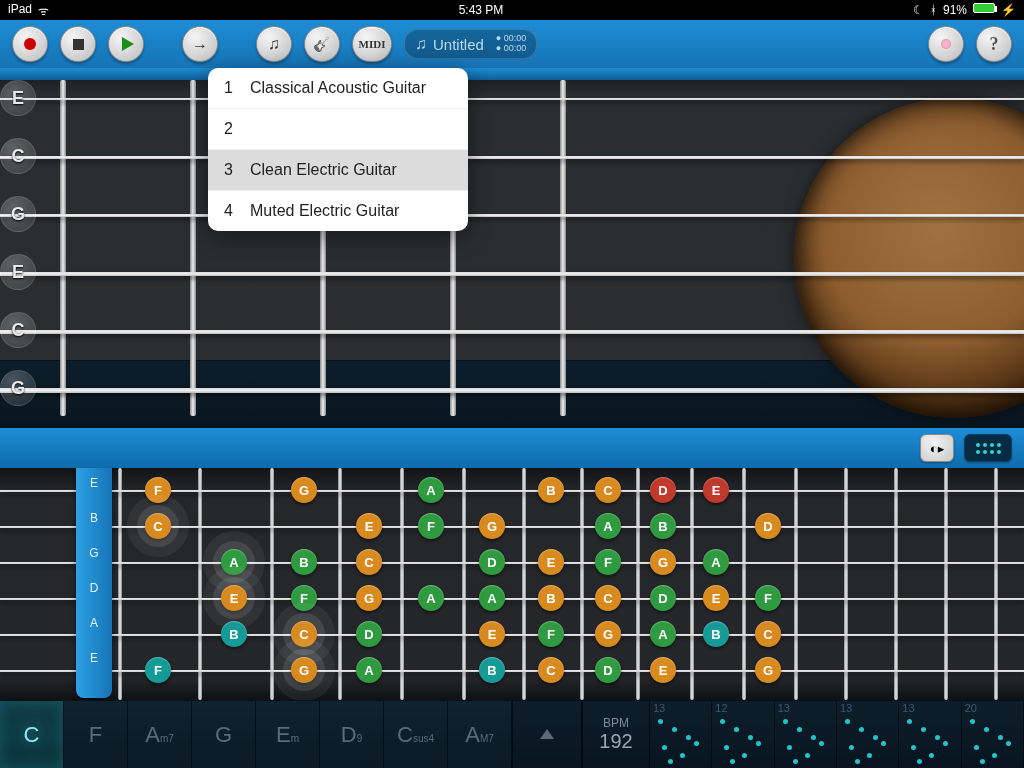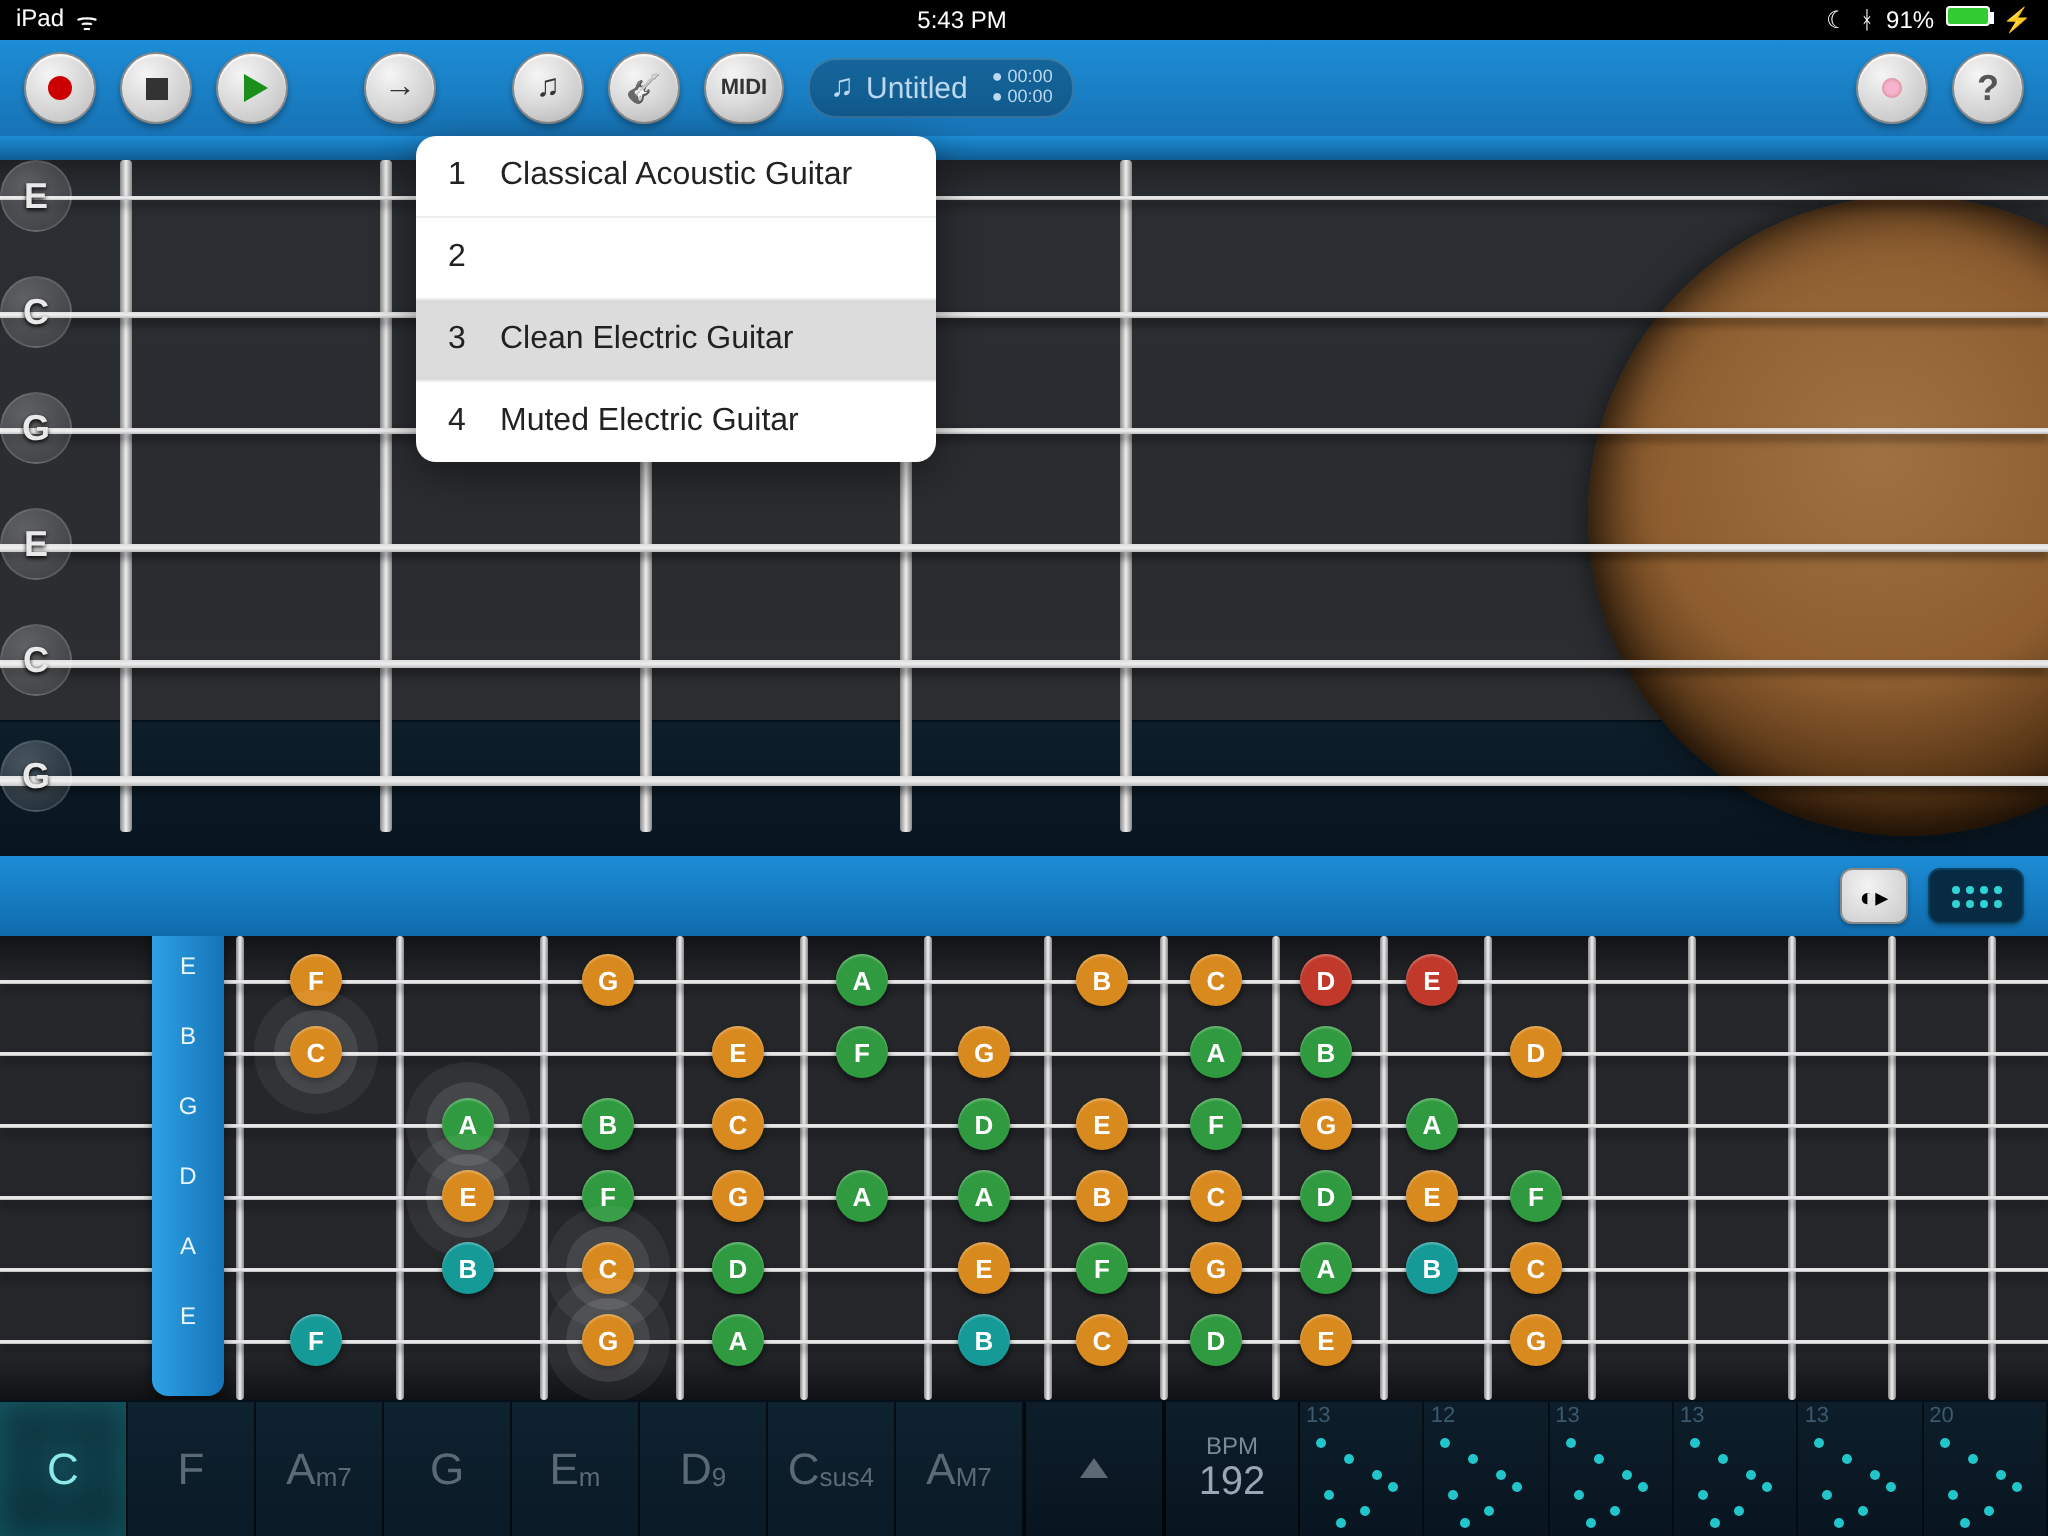--- a/index.html
+++ b/index.html
@@ -4,21 +4,21 @@
 <style>
   * { box-sizing: border-box; margin: 0; padding: 0; }
   body { width: 1024px; height: 768px; overflow: hidden; font-family: -apple-system, Helvetica, Arial, sans-serif; background: #1a1a1a; position: relative; }
 
   
   .status-bar { height: 20px; background: #000; color: #fff; display: flex; align-items: center; justify-content: space-between; padding: 0 8px; font-size: 12px; }
   .status-left, .status-right { display: flex; gap: 6px; }
 
   
   .toolbar { height: 48px; background: linear-gradient(#1d8dd6, #1773b5); display: flex; align-items: center; padding: 0 12px; gap: 12px; position: relative; }
-  .tb-btn { width: 36px; height: 36px; border-radius: 50%; background: radial-gradient(circle at 35% 30%, #f5f5f5, #bcbcbc); border: 1px solid #888; display: flex; align-items: center; justify-content: center; font-size: 12px; font-weight: bold; color: #333; cursor: pointer; box-shadow: 0 2px 3px rgba(0,0,0,.3), inset 0 1px 1px #fff; }
+  .tb-btn { width: 36px; height: 36px; border-radius: 50%; background: radial-gradient(circle at 35% 30%, #f5f5f5, #bcbcbc); border: 1px solid #888; display: flex; align-items: center; justify-content: center; font-size: 12px; font-weight: bold; color: #333; cursor: pointer; box-shadow: 0 2px 3px rgba(0,0,0,.3), inset 0 1px 1px #fff; font-family: Liberation Serif, serif; }
   .tb-btn.rec::before { content:''; width:12px; height:12px; border-radius:50%; background:#c00; }
   .tb-btn.stop::before { content:''; width:11px; height:11px; background:#333; }
   .tb-btn.play::before { content:''; width:0; height:0; border-left:12px solid #1a8f1a; border-top:7px solid transparent; border-bottom:7px solid transparent; margin-left:3px; }
   .tb-btn.arrow::before { content:'→'; font-size:16px; }
   .tb-btn.note::before { content:'♫'; font-size:16px; }
   .tb-btn.guitar::before { content:'🎸'; font-size:14px; filter: grayscale(1); }
   .tb-btn.midi { width: 40px; border-radius: 18px; font-size: 11px; }
   .tb-btn.help::before { content:'?'; font-size:18px; color:#555; }
   .tb-btn.pink::before { content:''; width:10px; height:10px; background:#f7b4d0; border-radius:50%; box-shadow: inset 0 0 2px #c77; }
   .tb-gap { width: 14px; }
@@ -50,21 +50,21 @@
   .lower .fret-v { top:0; bottom:0; }
   .lower .string-h { height:2px; }
   .note-dot { position:absolute; width:26px; height:26px; border-radius:50%; display:flex; align-items:center; justify-content:center; color:#fff; font-size:13px; font-weight:700; box-shadow: 0 2px 3px rgba(0,0,0,.5), inset 0 1px 1px rgba(255,255,255,.3); transform:translate(-50%,-50%); z-index:6; cursor:pointer; }
   .c-org { background:#d98a1f; } .c-grn { background:#2f9a3f; } .c-teal{ background:#159a98; } .c-red { background:#c0392b; }
   .glow { box-shadow: 0 0 0 8px rgba(255,255,255,.10), 0 0 0 18px rgba(255,255,255,.06), 0 2px 3px rgba(0,0,0,.5), inset 0 1px 1px rgba(255,255,255,.3); }
 
   
   .bottom { height: 68px; background: linear-gradient(#0d1e2a,#081520); display:flex; align-items:stretch; border-top:1px solid #04101a; }
   .chord-cell { flex: 0 0 64px; border-right:1px solid rgba(0,0,0,.6); display:flex; align-items:center; justify-content:center; color:#5b6a75; font-size:22px; cursor:pointer; background:linear-gradient(#0f2230,#0a1a26); position:relative; }
   .chord-cell.active { background: radial-gradient(circle at 50% 50%, rgba(33,208,214,.25), rgba(33,208,214,.05)); color:#8de8ec; box-shadow: inset 0 0 18px rgba(33,208,214,.35); }
-  .chord-cell sub { font-size: 13px; margin-top: 8px; }
+  .chord-cell sub { font-size: 10px; margin-top: 8px; }
   .bpm-cell { flex:0 0 70px; border-left:1px solid rgba(0,0,0,.7); border-right:1px solid rgba(0,0,0,.7); display:flex; flex-direction:column; align-items:center; justify-content:center; color:#7b8a96; }
   .bpm-cell .tri { width:0;height:0;border-left:7px solid transparent;border-right:7px solid transparent;border-bottom:10px solid #5b6a75; margin-bottom:2px; }
   .bpm-cell .lbl { font-size:12px; } .bpm-cell .val { font-size:20px; color:#98a7b3; }
   .seq { flex:1; display:flex; }
   .seq-col { flex:1; border-right:1px solid rgba(0,0,0,.5); position:relative; padding-top:10px; }
   .seq-col .n { position:absolute; top:1px; left:3px; font-size:11px; color:#3b5a6d; }
   .seq-dot { position:absolute; width:5px; height:5px; background:#22c5c9; border-radius:50%; }
 
   
   .menu { position:absolute; left:208px; top:68px; width:260px; background:#fff; border-radius:10px; box-shadow:0 6px 22px rgba(0,0,0,.45); z-index:200; overflow:hidden; }

